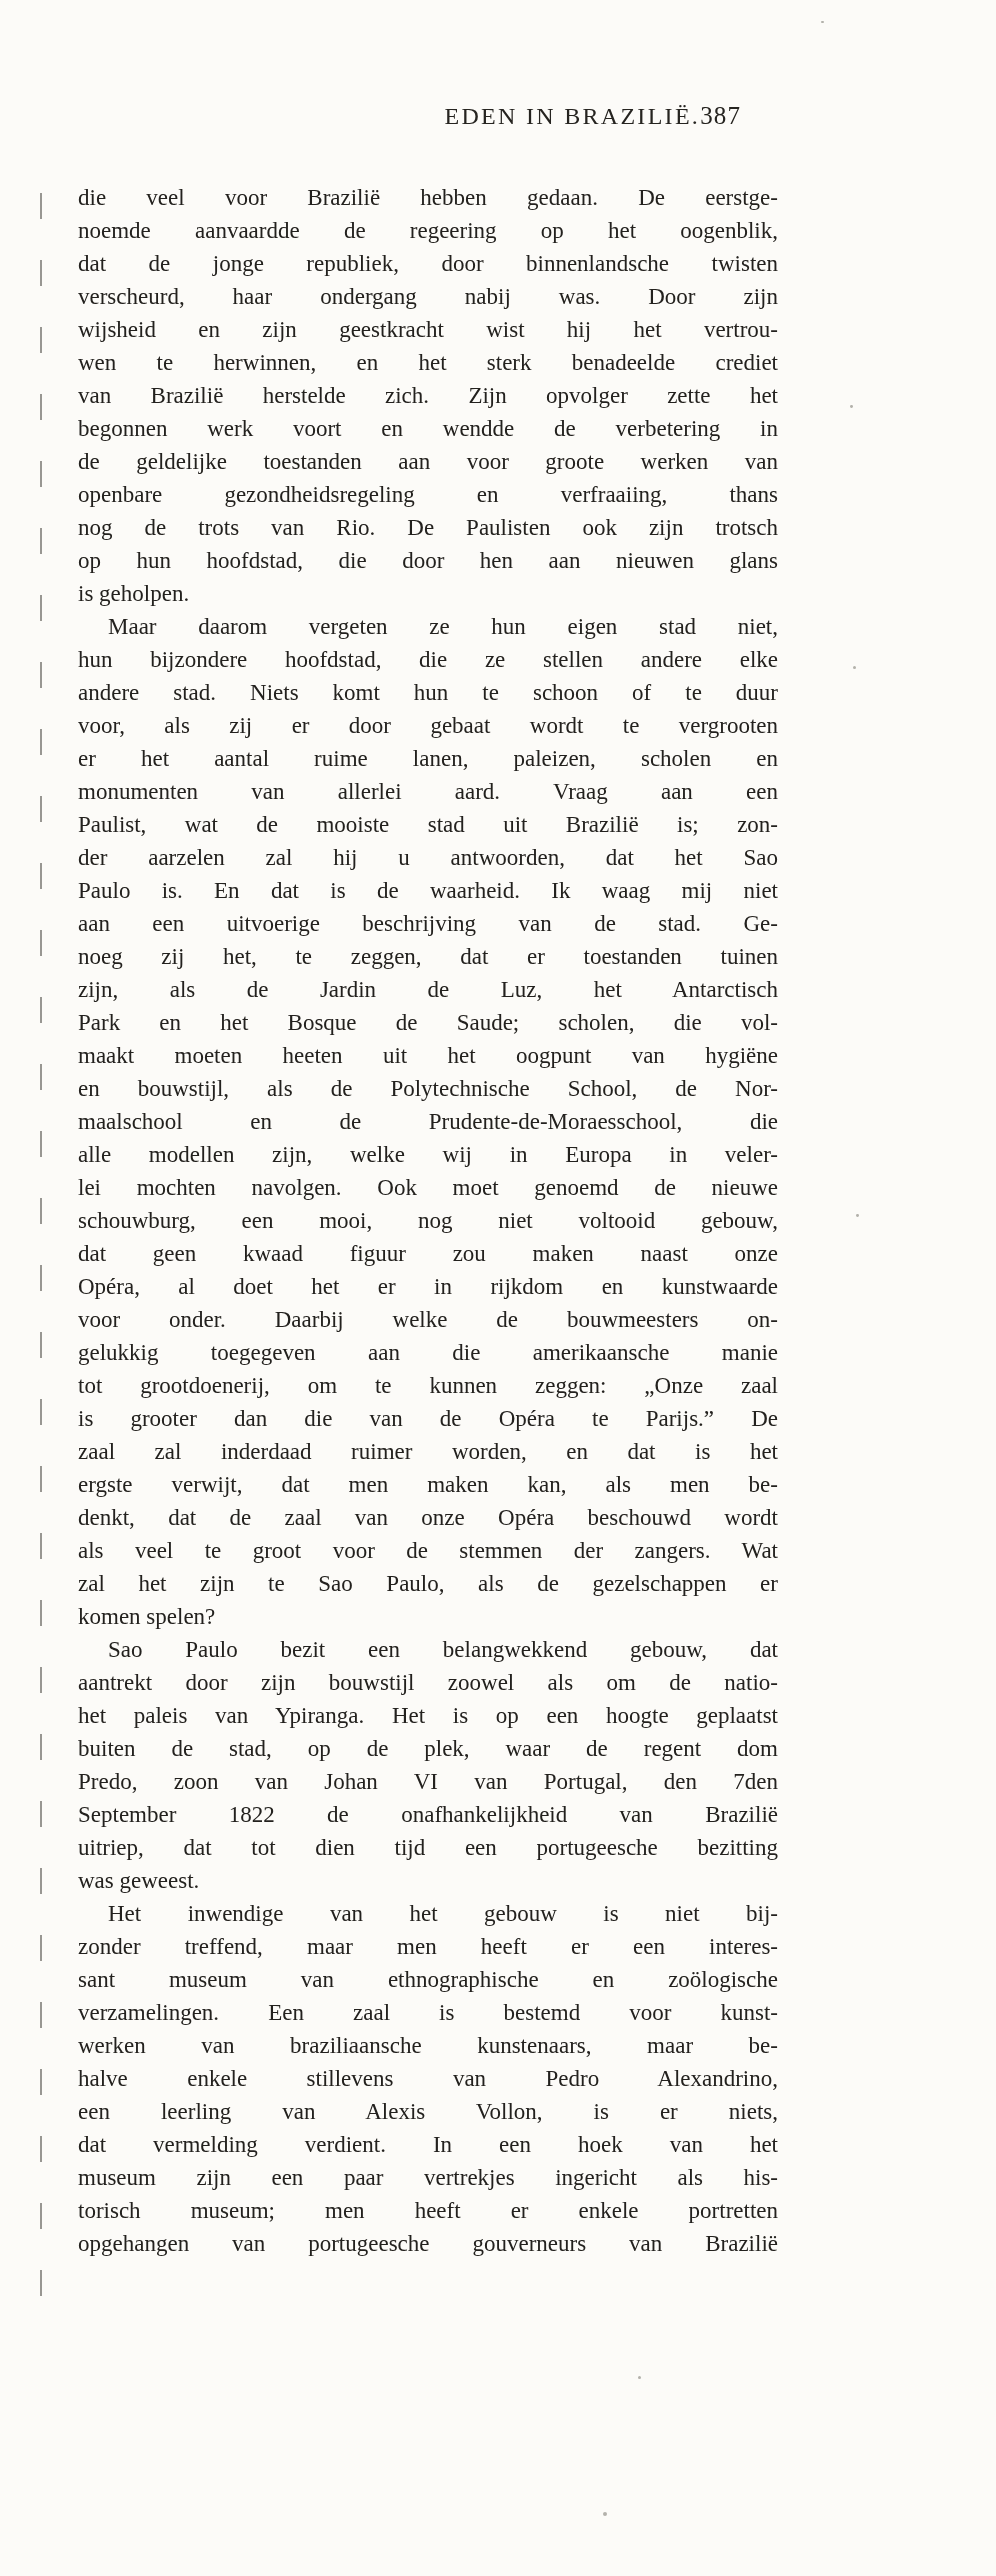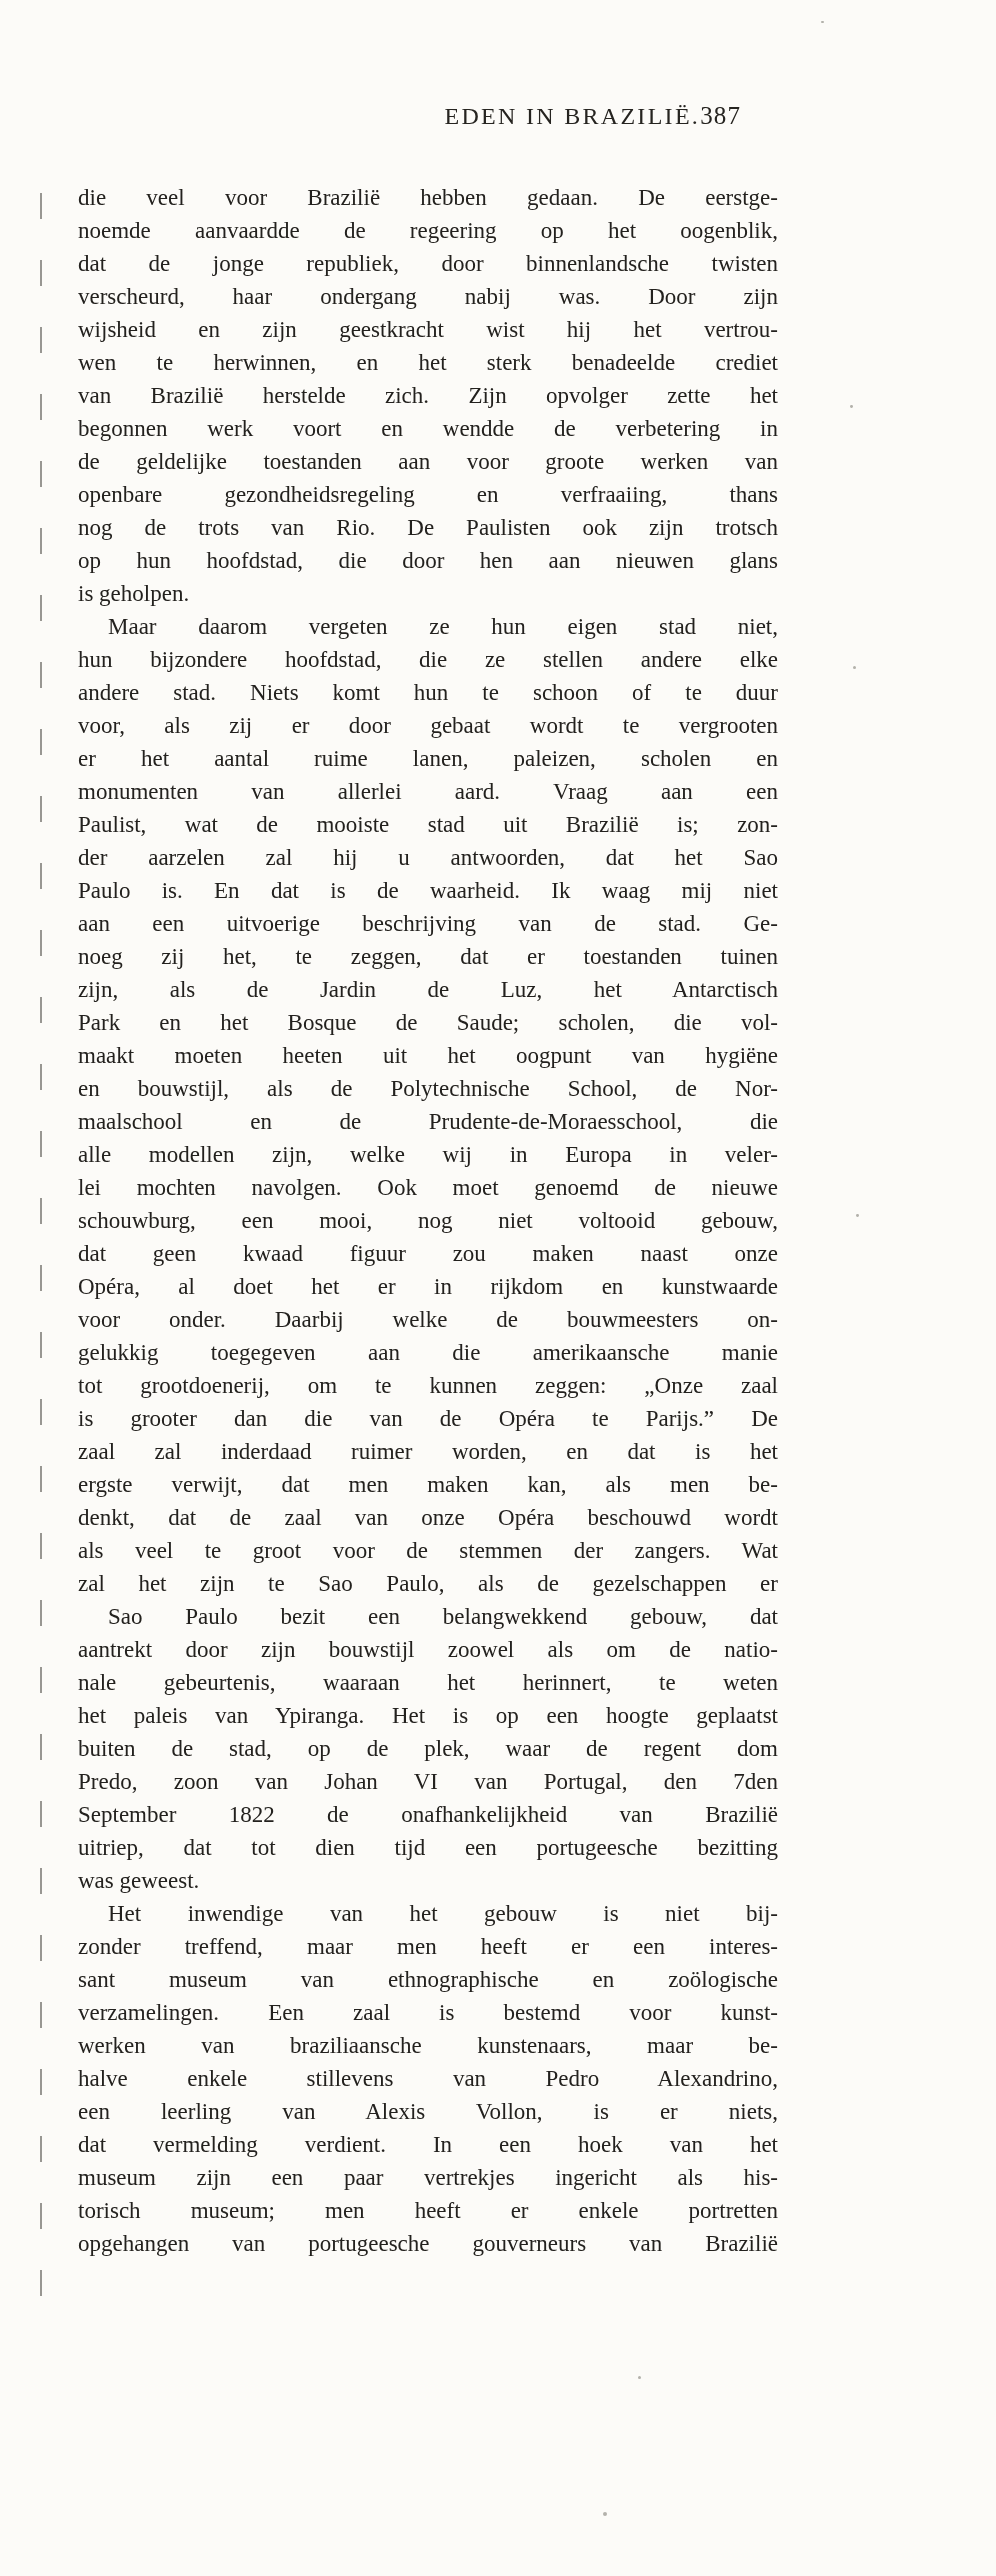--- a/index.html
+++ b/index.html
@@ -130,25 +130,25 @@
         <div class="line">Opéra, al doet het er in rijkdom en kunstwaarde</div>
         <div class="line">voor onder. Daarbij welke de bouwmeesters on-</div>
         <div class="line">gelukkig toegegeven aan die amerikaansche manie</div>
         <div class="line">tot grootdoenerij, om te kunnen zeggen: „Onze zaal</div>
         <div class="line">is grooter dan die van de Opéra te Parijs.” De</div>
         <div class="line">zaal zal inderdaad ruimer worden, en dat is het</div>
         <div class="line">ergste verwijt, dat men maken kan, als men be-</div>
         <div class="line">denkt, dat de zaal van onze Opéra beschouwd wordt</div>
         <div class="line">als veel te groot voor de stemmen der zangers. Wat</div>
         <div class="line">zal het zijn te Sao Paulo, als de gezelschappen er</div>
+        <div class="line last">komen spelen?</div>
       </div>
       <div class="paragraph">
         <div class="line indent">Sao Paulo bezit een belangwekkend gebouw, dat</div>
         <div class="line">aantrekt door zijn bouwstijl zoowel als om de natio-</div>
-        <div class="line">nale gebeurtenis, waaraan het herinnert, te weten</div>
         <div class="line">het paleis van Ypiranga. Het is op een hoogte geplaatst</div>
         <div class="line">buiten de stad, op de plek, waar de regent dom</div>
         <div class="line">Predo, zoon van Johan VI van Portugal, den 7den</div>
         <div class="line">September 1822 de onafhankelijkheid van Brazilië</div>
         <div class="line">uitriep, dat tot dien tijd een portugeesche bezitting</div>
         <div class="line last">was geweest.</div>
       </div>
       <div class="paragraph">
         <div class="line indent">Het inwendige van het gebouw is niet bij-</div>
         <div class="line">zonder treffend, maar men heeft er een interes-</div>

